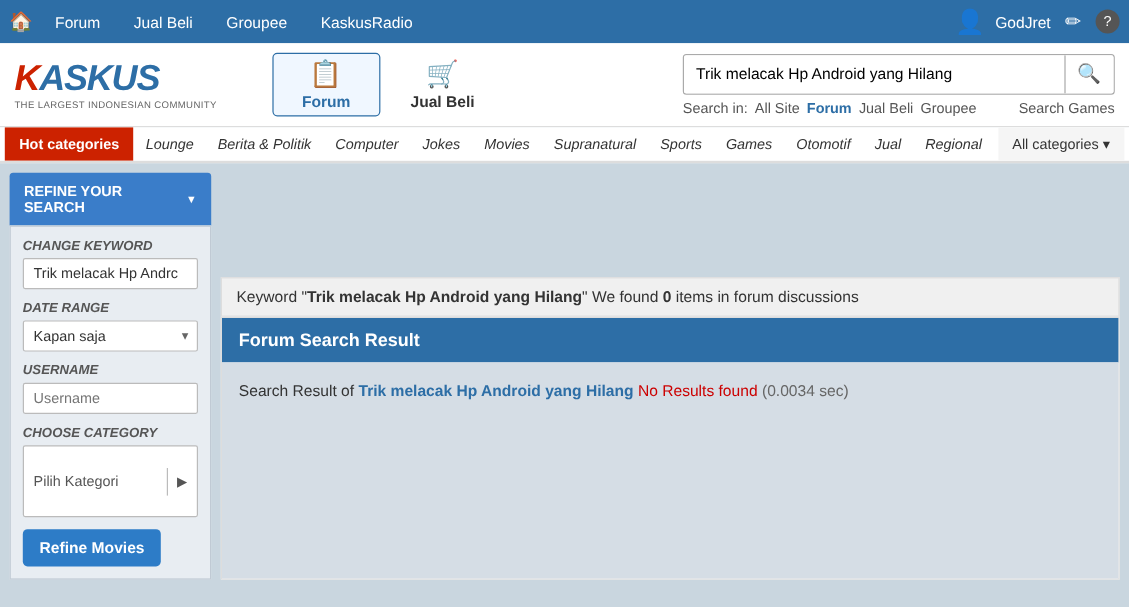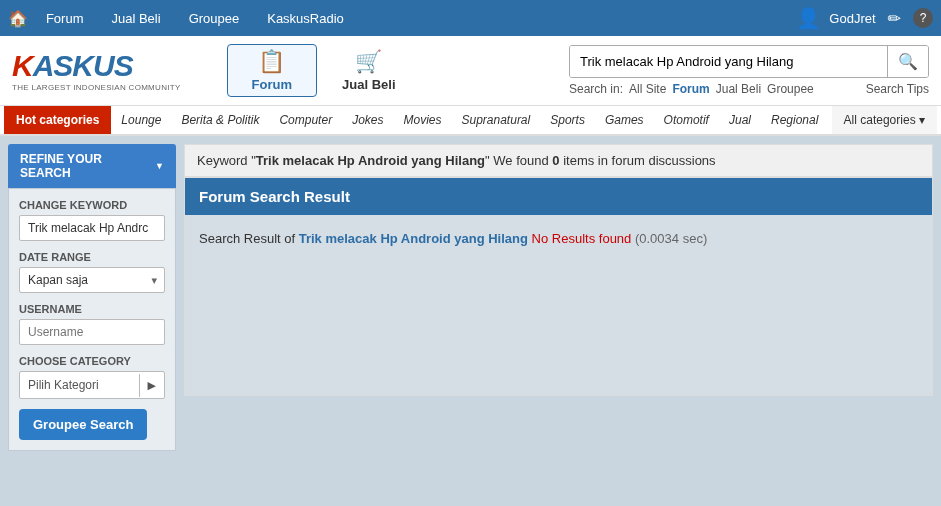--- a/index.html
+++ b/index.html
@@ -179,21 +179,21 @@
       border: none;
       cursor: pointer;
       white-space: nowrap;
     }
 
     
     .main-area {
       display: flex;
       gap: 0;
       padding: 8px;
-      align-items: flex-start;
+      align-items: flex-end;
     }
 
     
     .sidebar {
       width: 168px;
       min-width: 168px;
       background: transparent;
       display: flex;
       flex-direction: column;
       gap: 0;
@@ -222,20 +222,21 @@
       flex-direction: column;
       gap: 10px;
       border: 1px solid #c0cad4;
     }
     .sidebar-section-label {
       font-size: 11px;
       font-weight: bold;
       color: #555;
       text-transform: uppercase;
       margin-bottom: 4px;
+      font-style: italic;
     }
     .sidebar-input {
       width: 100%;
       padding: 5px 8px;
       border: 1px solid #bbb;
       border-radius: 2px;
       font-size: 12px;
       color: #333;
       outline: none;
     }
@@ -267,21 +268,21 @@
     .category-select-wrapper {
       display: flex;
       align-items: center;
       border: 1px solid #bbb;
       border-radius: 2px;
       background: white;
       overflow: hidden;
     }
     .category-select-text {
       flex: 1;
-      padding: 6px 8px;
+      padding: 22px 8px;
       font-size: 12px;
       color: #555;
     }
     .category-select-arrow {
       padding: 5px 8px;
       color: #555;
       border-left: 1px solid #bbb;
       font-size: 11px;
     }
     .refine-search-btn {
@@ -379,21 +380,21 @@
     <div class="search-box">
       <input type="text" style="font-size: 13px;" value="Trik melacak Hp Android yang Hilang">
       <button>🔍</button>
     </div>
     <div class="search-options">
       <span class="label">Search in:</span>
       <a href="#">All Site</a>
       <a href="#" class="active">Forum</a>
       <a href="#">Jual Beli</a>
       <a href="#">Groupee</a>
-      <a href="#" class="search-tips">Search Tips</a>
+      <a href="#" class="search-tips">Search Games</a>
     </div>
   </div>
 </div>
 
 <div class="categories-bar">
   <button class="hot-categories-btn">Hot categories</button>
   <div class="cat-links">
     <a href="#" class="cat-link">Lounge</a>
     <a href="#" class="cat-link">Berita &amp; Politik</a>
     <a href="#" class="cat-link">Computer</a>
@@ -436,21 +437,21 @@
         <div class="sidebar-section-label">USERNAME</div>
         <input type="text" class="sidebar-input" placeholder="Username" style="">
       </div>
       <div>
         <div class="sidebar-section-label">CHOOSE CATEGORY</div>
         <div class="category-select-wrapper">
           <span class="category-select-text">Pilih Kategori</span>
           <span class="category-select-arrow">▶</span>
         </div>
       </div>
-      <button class="refine-search-btn">Groupee Search</button>
+      <button class="refine-search-btn">Refine Movies</button>
     </div>
   </div>
 
   <div class="results-area">
     <div class="keyword-bar">
       <span>Keyword "</span><strong>Trik melacak Hp Android yang Hilang</strong><span>" We found </span><strong>0</strong><span> items in forum discussions</span>
     </div>
     <div class="result-box">
       <div class="result-box-header">
         <span>Forum Search Result</span>

